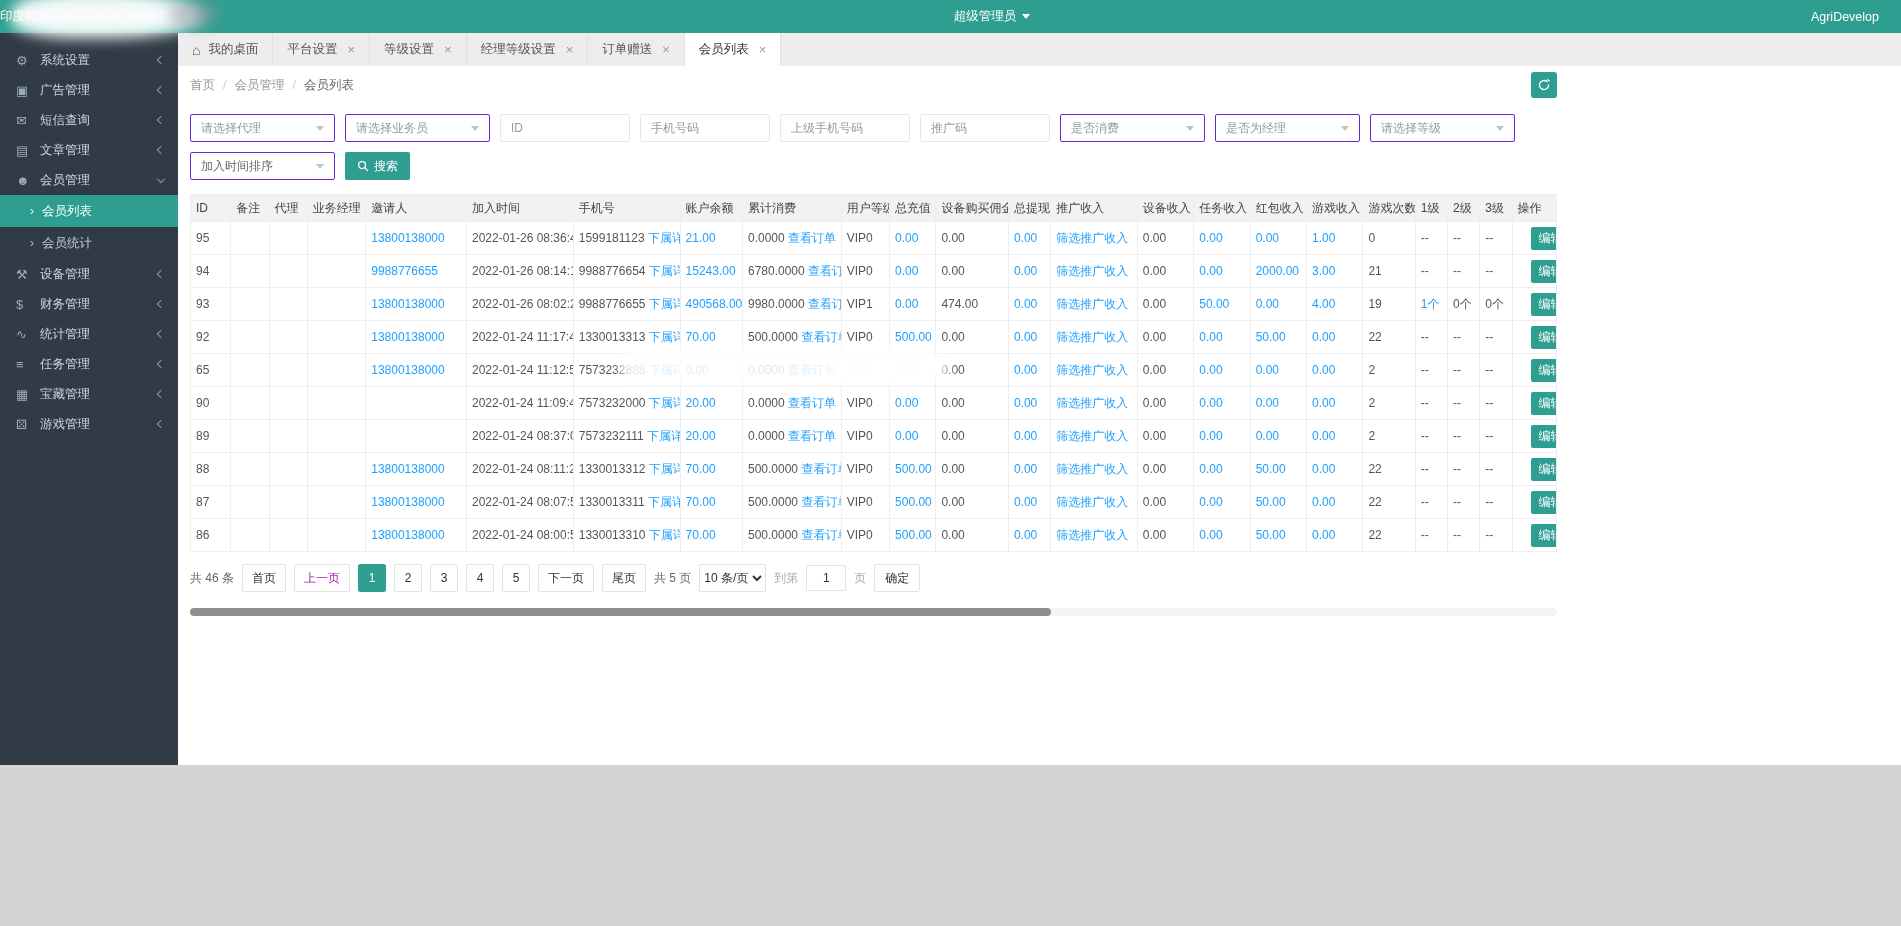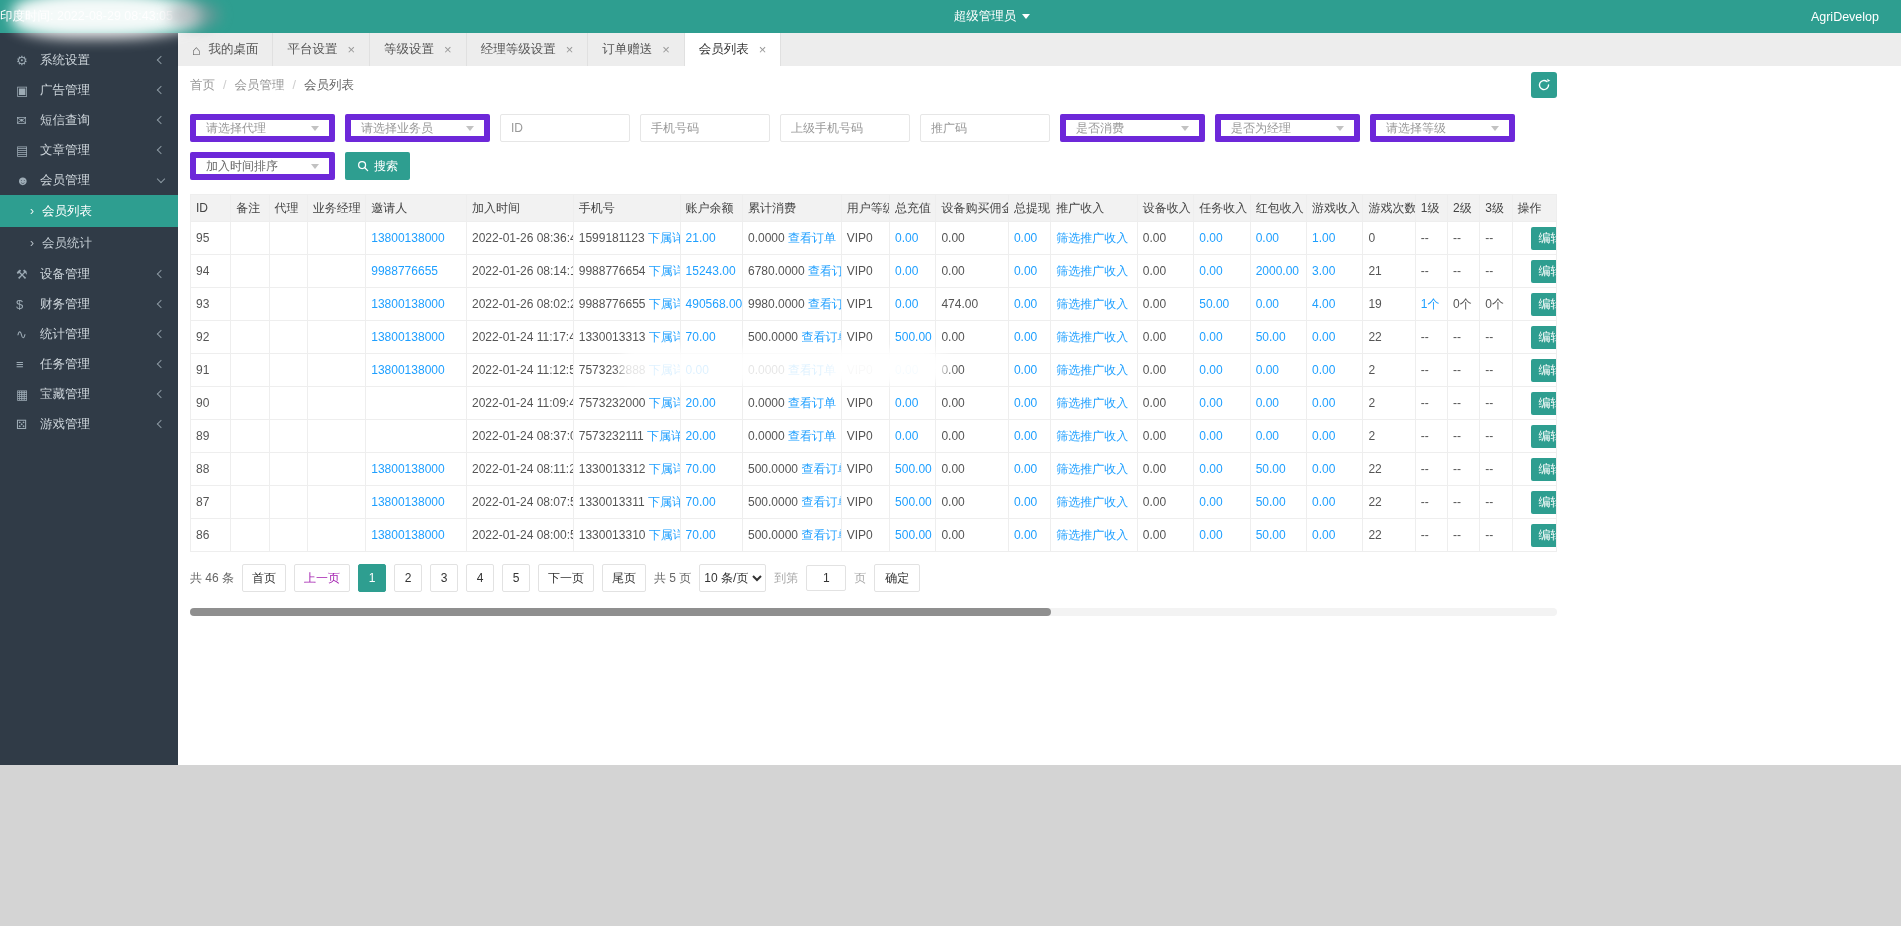--- a/index.html
+++ b/index.html
@@ -53,21 +53,21 @@
   .content{flex:1;background:#fff;}
   .inner{width:1367px;margin-left:12px;}
   .crumb-row{height:38px;display:flex;align-items:center;}
   .breadcrumb{font-size:12.5px;color:#999;display:flex;gap:8px;align-items:center;}
   .breadcrumb .sep{color:#ccc;}
   .breadcrumb .crumb-link{color:#999;cursor:pointer;}
   .breadcrumb .current{color:#666;}
   .refresh-btn{margin-left:auto;width:26px;height:26px;background:var(--accent);border:none;border-radius:3px;display:flex;align-items:center;justify-content:center;cursor:pointer;}
   
   .filter-row{display:flex;gap:10px;margin-top:10px;align-items:center;}
-  .f-select{width:145px;height:28px;border:6px solid #6d28d9;border-radius:2px;background:#fff;display:flex;align-items:center;padding:0 10px;color:#999;font-size:12px;position:relative;cursor:pointer;}
+  .f-select{width:145px;height:28px;border:1px solid #6d28d9;border-radius:2px;background:#fff;display:flex;align-items:center;padding:0 10px;color:#999;font-size:12px;position:relative;cursor:pointer;}
   .f-select .ph{flex:1;overflow:hidden;white-space:nowrap;}
   .f-select .ph.dark{color:#666;}
   .tri{width:0;height:0;border-left:4px solid transparent;border-right:4px solid transparent;border-top:5px solid #c2c2c2;flex:none;}
   .f-input{width:130px;height:28px;border:1px solid #e6e6e6;border-radius:2px;padding:0 10px;font-size:12px;color:#666;outline:none;}
   .f-input::placeholder{color:#999;}
   .search-btn{height:28px;background:var(--accent);color:#fff;border:none;border-radius:2px;padding:0 12px;font-size:12px;display:flex;align-items:center;gap:5px;cursor:pointer;}
   
   .tbl{width:100%;border-collapse:collapse;table-layout:fixed;margin-top:14px;font-size:12px;color:#555;}
   .tbl th{background:#f2f2f2;color:#444;font-weight:400;height:27px;border:1px solid var(--border);padding:0 5px;text-align:left;white-space:nowrap;overflow:hidden;}
   .tbl td{height:33px;border:1px solid var(--border);padding:0 5px;text-align:left;white-space:nowrap;overflow:hidden;}
@@ -406,21 +406,21 @@
                 <td><span class="link">0.00</span></td>
                 <td><span class="link">50.00</span></td>
                 <td><span class="link">0.00</span></td>
                 <td>22</td>
                 <td>--</td>
                 <td>--</td>
                 <td>--</td>
                 <td><button class="edit-btn">编辑</button></td>
               </tr>
               <tr>
-                <td>91</td>
+                <td>65</td>
                 <td></td>
                 <td></td>
                 <td></td>
                 <td><span class="link">13800138000</span></td>
                 <td>2022-01-24 11:12:54</td>
                 <td>7573232888 <span class="link">下属详细</span></td>
                 <td><span class="link">0.00</span></td>
                 <td>0.0000 <span class="link">查看订单</span></td>
                 <td>VIP0</td>
                 <td><span class="link">0.00</span></td>

